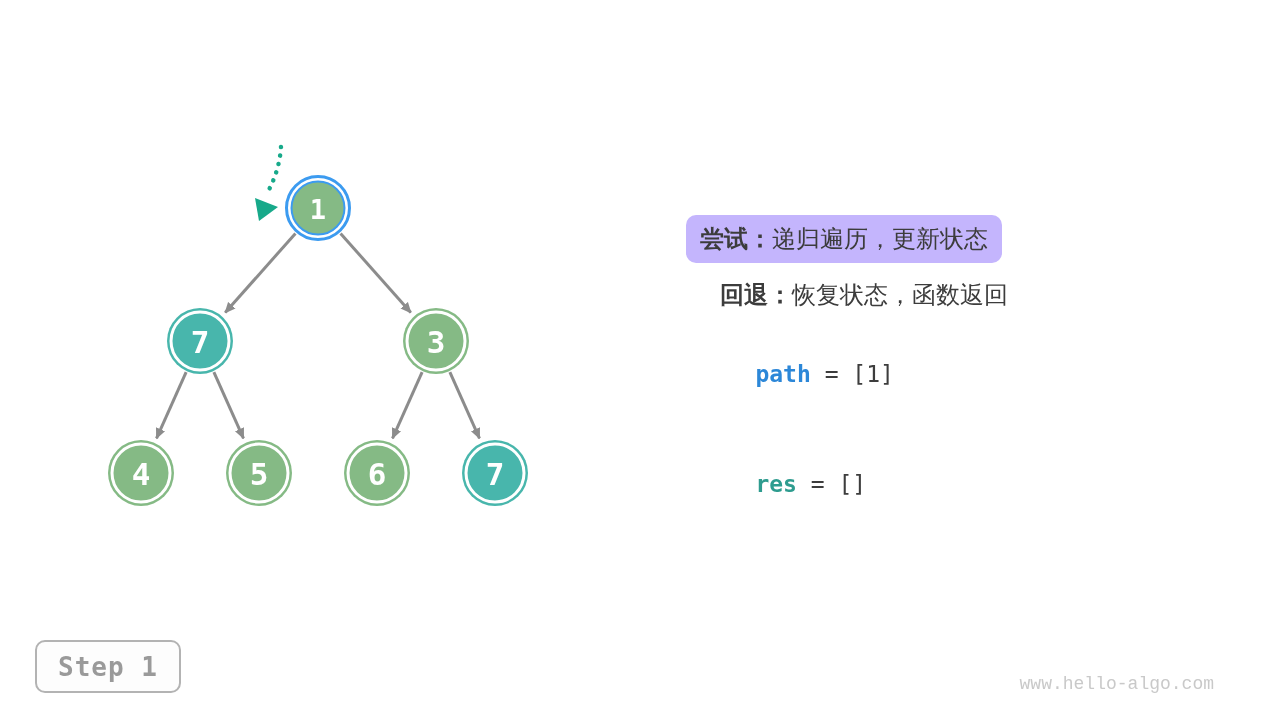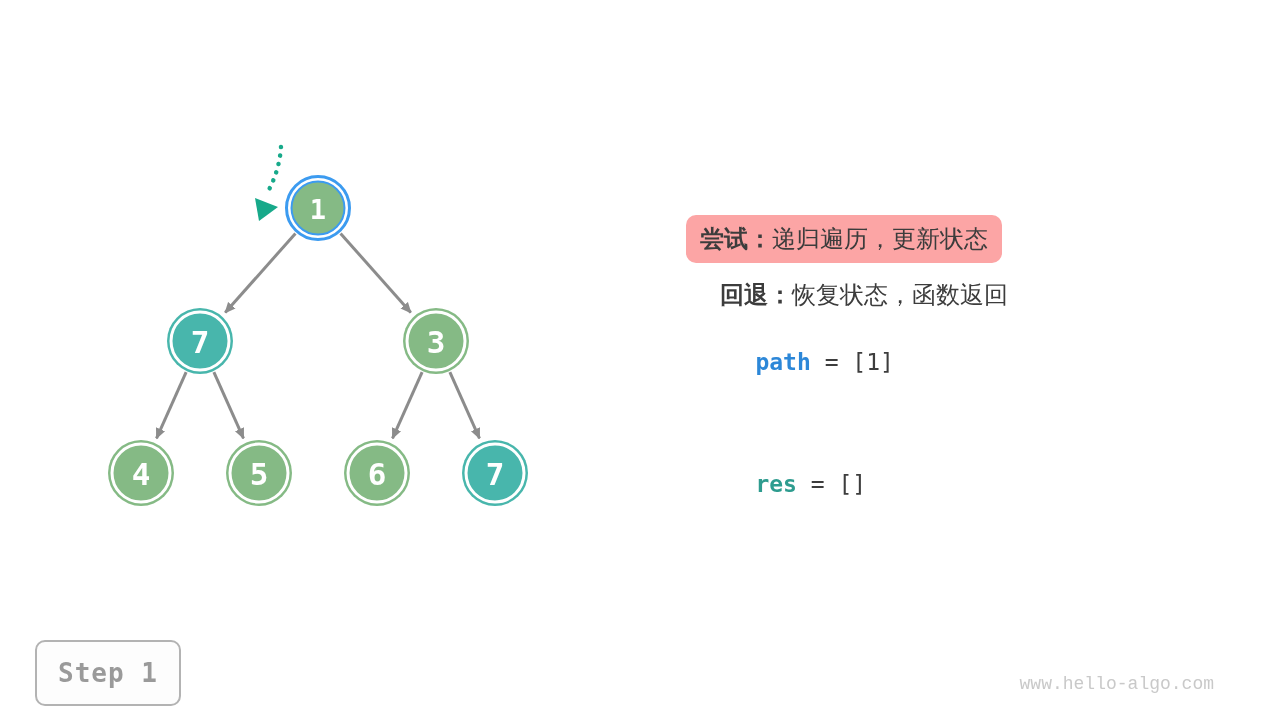--- a/index.html
+++ b/index.html
@@ -12,25 +12,25 @@
     position:absolute;font-size:24px;line-height:1;color:#3c3c3c;
     white-space:nowrap;
   }
   #try-line{left:686px;top:215px;background:#e9e9e9;border-radius:10px;padding:12px 14px;}
   #back-line{left:700px;top:283px;}
   .ann .lbl{font-weight:bold;}
   .code{
     position:absolute;font-family:"DejaVu Sans Mono",monospace;
     font-size:23px;line-height:1;color:#3d3d3d;white-space:pre;
   }
-  #path-line{left:700px;top:328px;text-align:center;}
+  #path-line{left:700px;top:340px;text-align:center;}
   #res-line{left:700px;top:450px;}
   .code .var{font-weight:bold;}
   .step-badge{
-    position:absolute;left:35px;top:640px;width:146px;height:66px;box-sizing:border-box;
+    position:absolute;left:35px;top:640px;width:146px;height:53px;box-sizing:border-box;
     border:2px solid #b3b3b3;border-radius:10px;background:#fdfdfd;
     display:flex;align-items:center;justify-content:center;
     font-family:"DejaVu Sans Mono",monospace;font-weight:bold;font-size:26px;
     color:#9a9a9a;letter-spacing:1px;
   }
   .watermark{
     position:absolute;right:66px;bottom:26px;
     font-family:Liberation Mono, monospace;font-size:18px;color:#c9c9c9;
   }
 </style>
@@ -83,21 +83,21 @@
         <circle cx="377" cy="473" r="29" fill="none" stroke="#ffffff" stroke-width="3"></circle>
         <text x="377" y="474" text-anchor="middle" dominant-baseline="central" fill="#ffffff" font-size="31" font-weight="bold" font-family="&quot;DejaVu Sans Mono&quot;, monospace">6</text>
       </g>
       <g>
         <circle cx="495" cy="473" r="33" fill="#48b6ac"></circle>
         <circle cx="495" cy="473" r="29" fill="none" stroke="#ffffff" stroke-width="3"></circle>
         <text x="495" y="474" text-anchor="middle" dominant-baseline="central" fill="#ffffff" font-size="31" font-weight="bold" font-family="&quot;DejaVu Sans Mono&quot;, monospace">7</text>
       </g>
     </svg>
 
-  <div class="ann" id="try-line" style="background: #fca5a5; color: rgb(60, 60, 60);">
+  <div class="ann" id="try-line" style="background: #c4b5fd; color: rgb(60, 60, 60);">
     <span class="lbl">尝试：</span><span>递归遍历，更新状态</span>
   </div>
 
   <div class="ann" id="back-line" style="color: rgb(60, 60, 60); margin-left: 20px;">
     <span class="lbl">回退：</span><span>恢复状态，函数返回</span>
   </div>
 
   <div class="code" id="path-line">
     <span class="var" style="color: rgb(44, 135, 216);">path</span><span> = [1]</span>
   </div>

